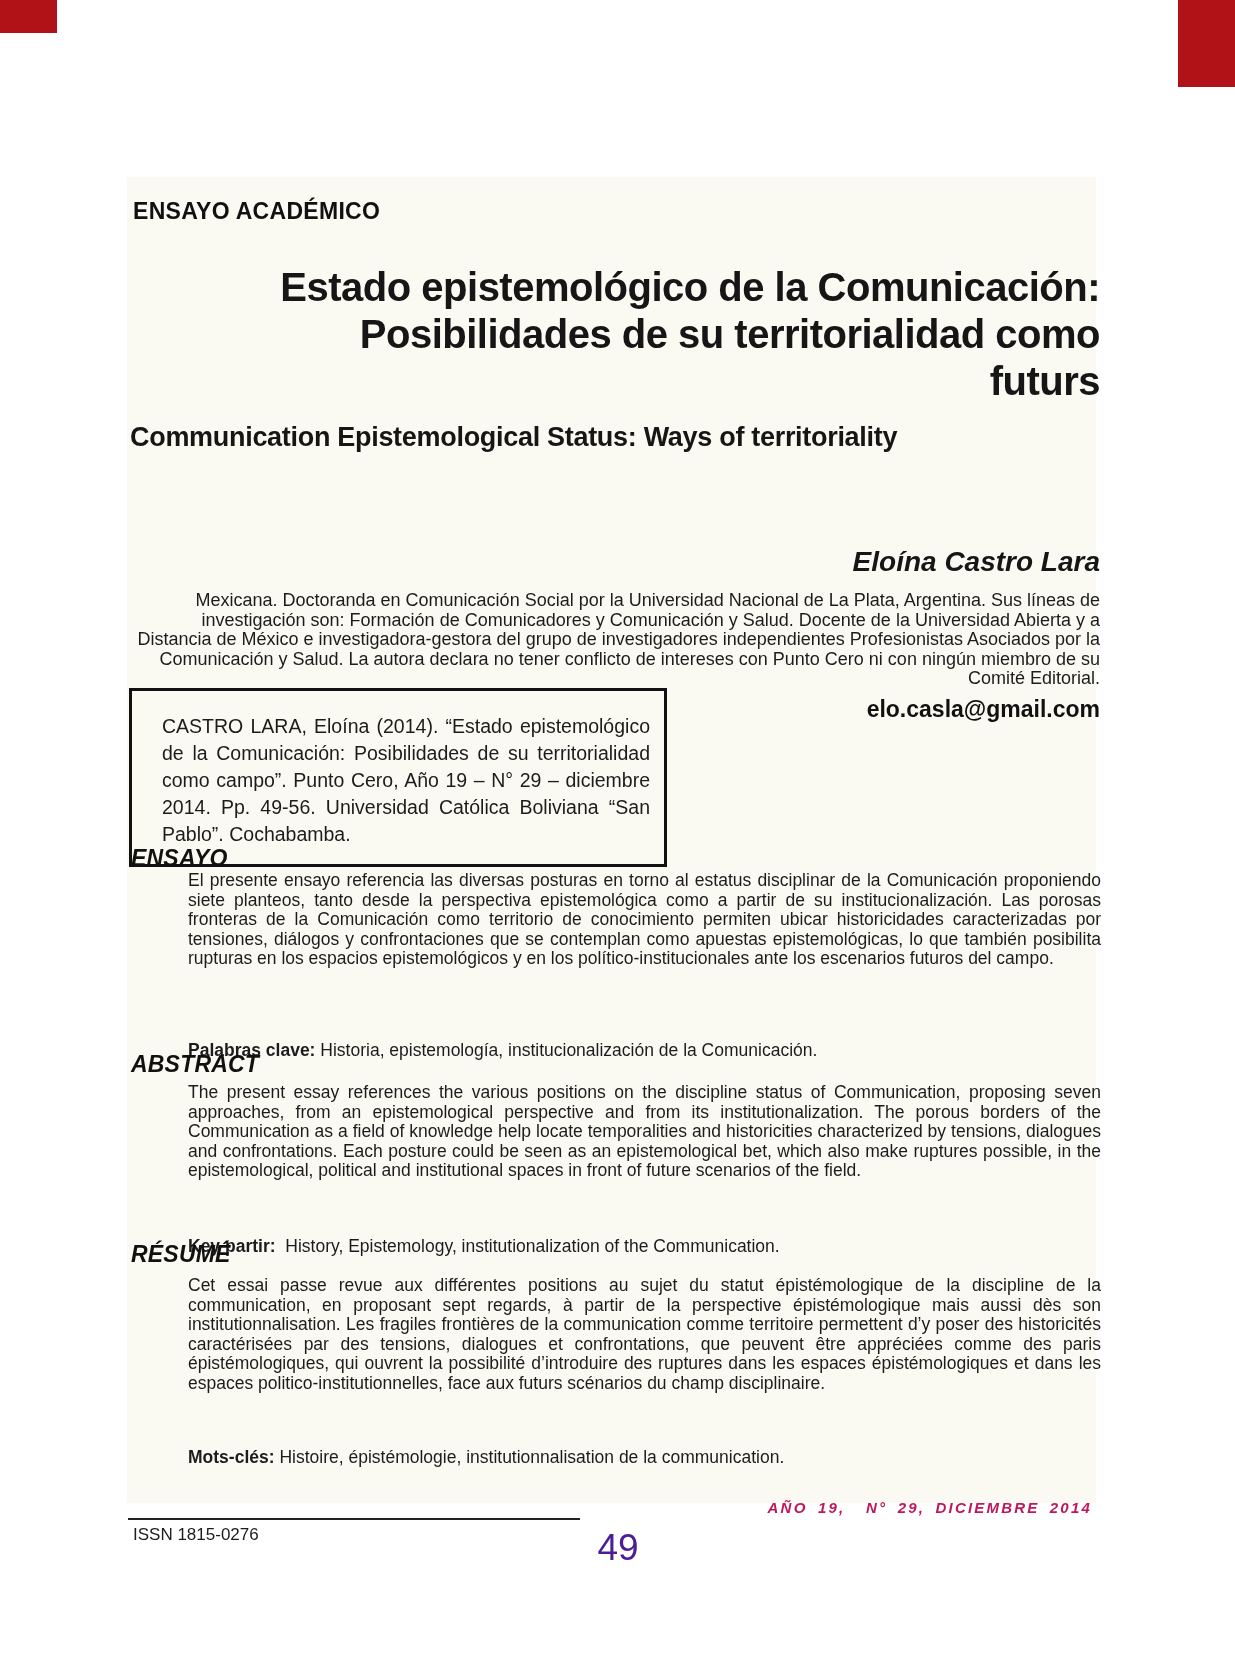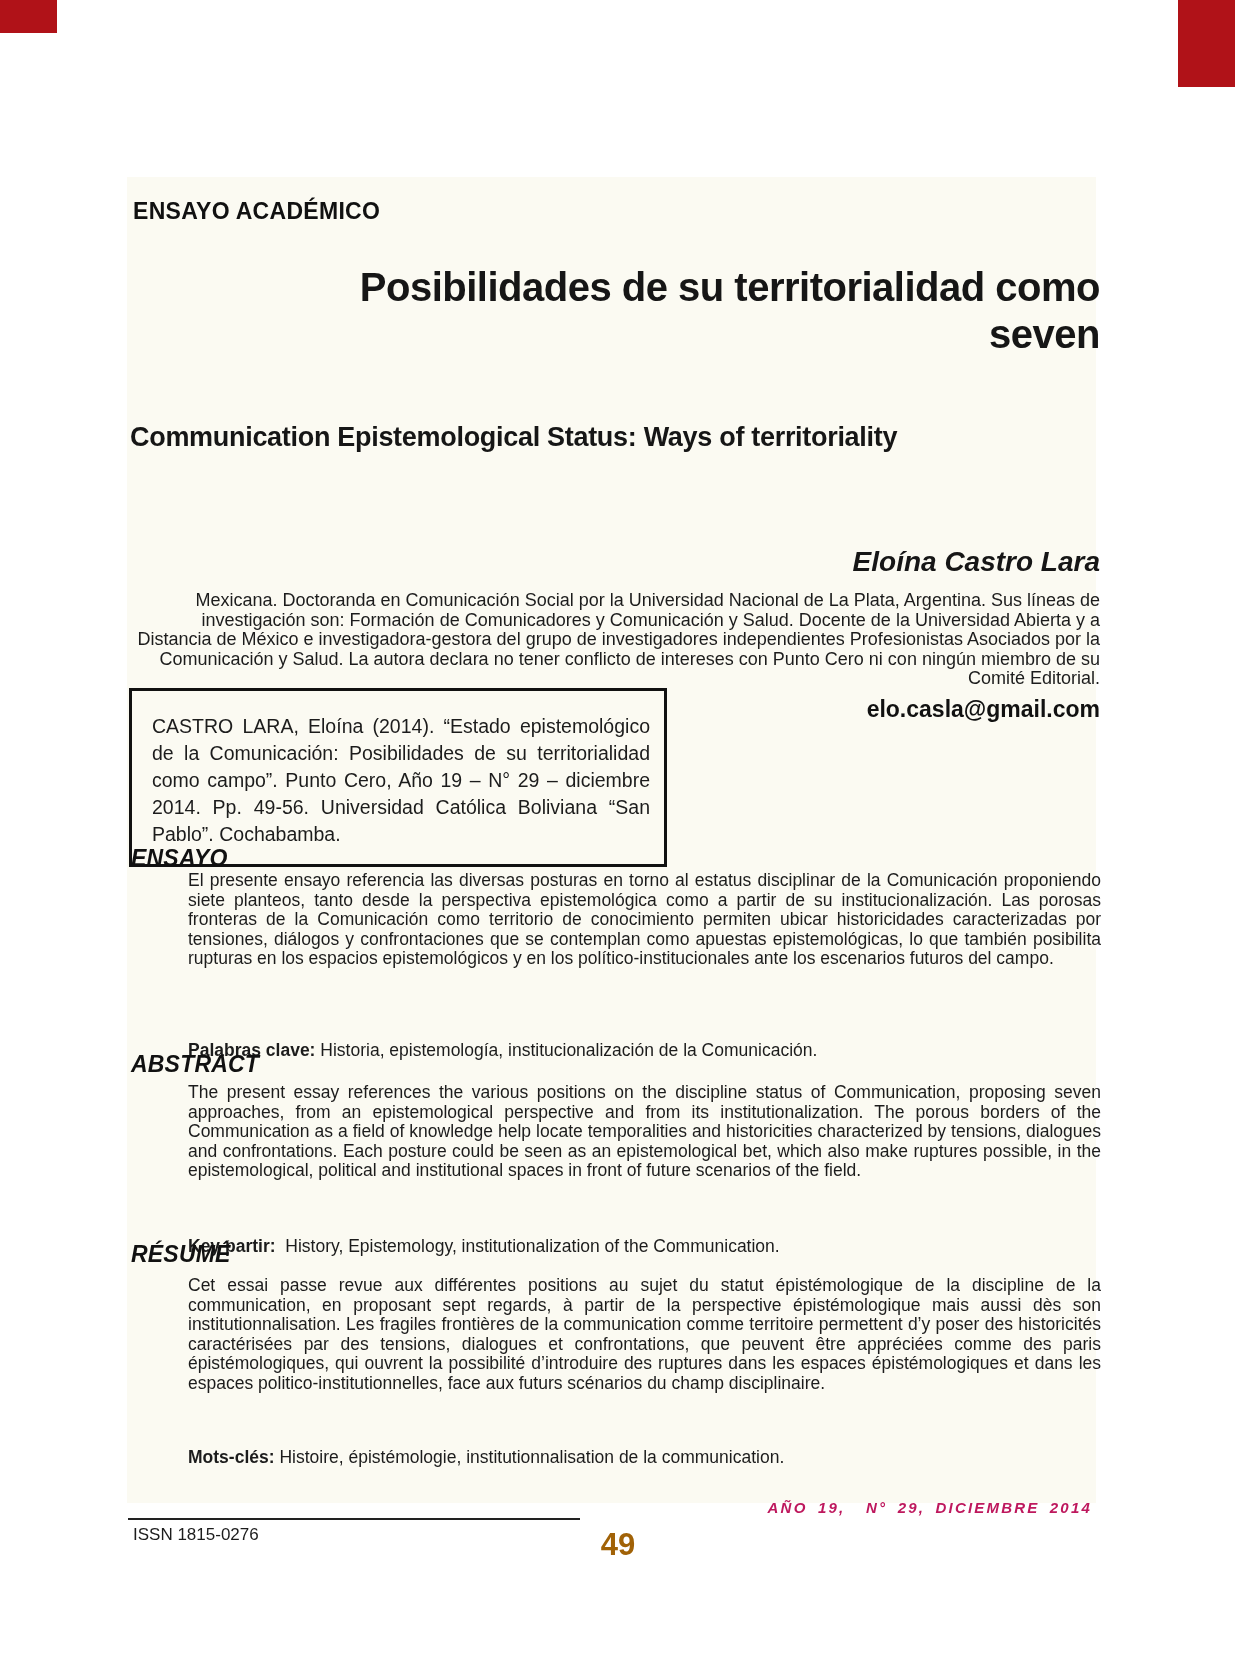--- a/index.html
+++ b/index.html
@@ -39,21 +39,21 @@
     text-align: right; font-weight: bold; font-style: italic;
     font-size: 28px; color: #161616;
   }
   .author-bio {
     left: 130px; top: 591px; width: 970px;
     text-align: right; font-size: 18px; line-height: 19.5px; color: #1c1c1c;
   }
   .citation-box {
     left: 129px; top: 688px; width: 538px; box-sizing: border-box;
     border: 3px solid #111; background: transparent;
-    padding: 22px 14px 16px 20px;
+    padding: 22px 14px 16px 30px;
   }
   .citation-text {
     font-size: 19.5px; line-height: 27px; color: #1c1c1c;
     text-align: justify;
   }
   .author-email {
     left: 130px; top: 696px; width: 970px;
     text-align: right; font-weight: bold; font-size: 23px; color: #111;
   }
   .section-heading {
@@ -84,41 +84,42 @@
 
   .footer-rule {
     left: 128px; top: 1518px; width: 452px; height: 2px; background: #222;
   }
   .footer-issn {
     left: 133px; top: 1525px; width: 300px;
     font-size: 17px; color: #1c1c1c;
   }
   .footer-page {
     left: 558px; top: 1527px; width: 120px; text-align: center;
-    font-size: 31px; font-weight: bold; color: #a16207;
+    font-size: 37px; font-weight: normal; color: #4c1d95;
   }
   .footer-issue {
     left: 130px; top: 1499px; width: 962px; text-align: right;
     font-size: 15px; font-style: italic; font-weight: bold;
     letter-spacing: 2.2px; word-spacing: 4px; color: #be185d;
     white-space: pre-wrap;
   }
 </style>
 </head>
 <body>
 
 <div class="abs page-bg"></div>
 <div class="abs corner-mark corner-tl" style="background: rgb(176, 18, 24);"></div>
 <div class="abs corner-mark corner-tr" style="background: rgb(176, 18, 24);"></div>
 
 <div class="abs kicker">ENSAYO ACADÉMICO</div>
 
 <div class="abs title-block">
+  <div>Estado epistemológico de la Comunicación:</div>
   <div>Posibilidades de su territorialidad como</div>
-  <div>seven</div>
+  <div>futurs</div>
 </div>
 
 <div class="abs subtitle-block">
   <div>Communication Epistemological Status: Ways of territoriality</div>
 </div>
 
 <div class="abs author-name">Eloína Castro Lara</div>
 
 <div class="abs author-bio">Mexicana. Doctoranda en Comunicación Social por la Universidad Nacional de La Plata, Argentina. Sus líneas de investigación son: Formación de Comunicadores y Comunicación y Salud. Docente de la Universidad Abierta y a Distancia de México e investigadora-gestora del grupo de investigadores independientes Profesionistas Asociados por la Comunicación y Salud. La autora declara no tener conflicto de intereses con Punto Cero ni con ningún miembro de su Comité Editorial.</div>
 

